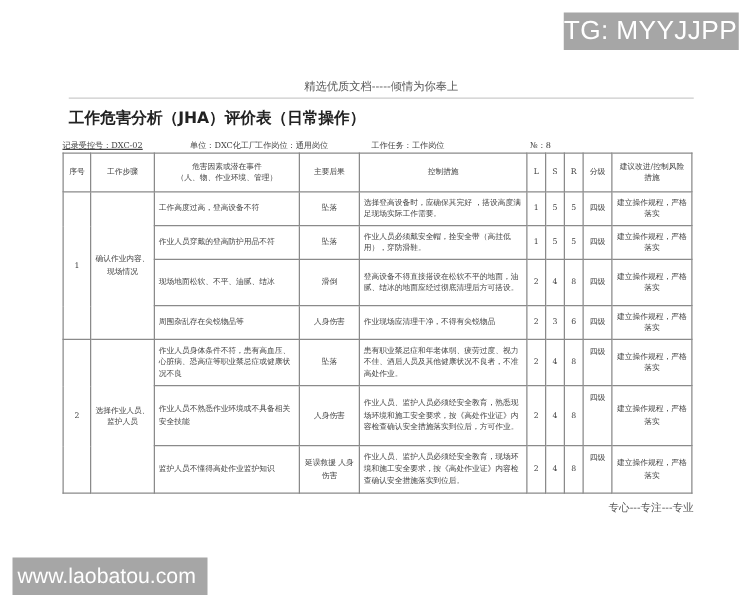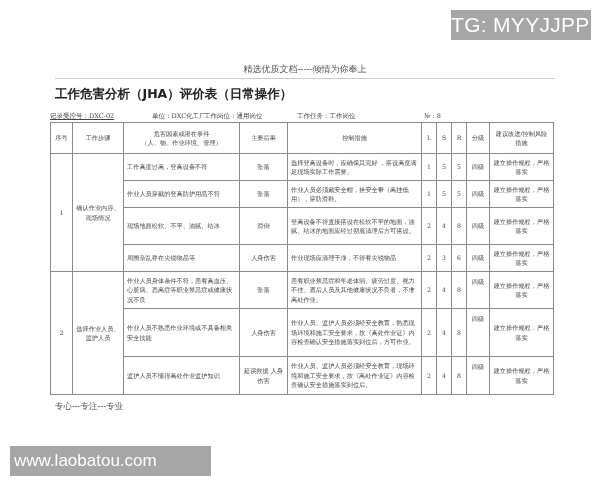--- a/index.html
+++ b/index.html
@@ -1,37 +1,37 @@
 <!DOCTYPE html>
 <html><head>
 <meta charset="utf-8">
 <style>
   html, body { margin:0; padding:0; }
   body { width:600px; height:480px; background:#ffffff; position:relative; overflow:hidden;
          font-family:"DejaVu Serif","Liberation Serif",serif; color:#333; }
   .wm-top { position:absolute; left:451px; top:10px; width:140px; height:30px; background:#a6a6a6;
             color:#fff; font-family:"Liberation Sans","DejaVu Sans",sans-serif; font-size:21px;
             line-height:30px; text-align:left; letter-spacing:0.3px; }
-  .wm-bottom { position:absolute; left:10px; top:446px; width:201px; height:30px; background:#a6a6a6;
+  .wm-bottom { position:absolute; left:10px; top:446px; width:156px; height:30px; background:#a6a6a6;
                color:#fff; font-family:"Liberation Sans","DejaVu Sans",sans-serif; font-size:17px;
                line-height:30px; padding-left:4px; box-sizing:border-box; }
   .header-line { position:absolute; left:55px; top:63px; width:500px; text-align:center; font-size:9px; color:#555; }
   .header-rule { position:absolute; left:55px; top:78px; width:500px; height:0; border-top:1px solid #ccc; }
   .title { position:absolute; left:55px; top:86px; width:500px; text-align:left; font-size:12.5px;
            font-weight:bold; color:#222; font-family:"DejaVu Sans","Liberation Sans",sans-serif; }
   .meta { position:absolute; top:112px; font-size:6.5px; color:#444; white-space:nowrap; }
   table.jha { position:absolute; left:50px; top:122px; border-collapse:collapse; table-layout:fixed;
               font-size:6.2px; color:#444; }
   table.jha td, table.jha th { border:1px solid #8a8a8a; padding:1px 3px; vertical-align:middle;
               line-height:9.5px; font-weight:normal; overflow:hidden; }
   table.jha th { text-align:center; height:28px; }
   .c { text-align:center; }
   .l { text-align:left; }
   .top { vertical-align:top !important; padding-top:5px !important; }
-  .footer { position:absolute; left:55px; top:401px; width:500px; text-align:left; font-size:8.5px; color:#555; }
+  .footer { position:absolute; left:55px; top:401px; width:500px; text-align:right; font-size:8.5px; color:#555; }
 </style>
 </head>
 <body>
 
 <div class="wm-top">TG: MYYJJPP</div>
 
 <div class="header-line">精选优质文档-----倾情为你奉上</div>
 <div class="header-rule"></div>
 
 <div class="title">工作危害分析（JHA）评价表（日常操作）</div>

